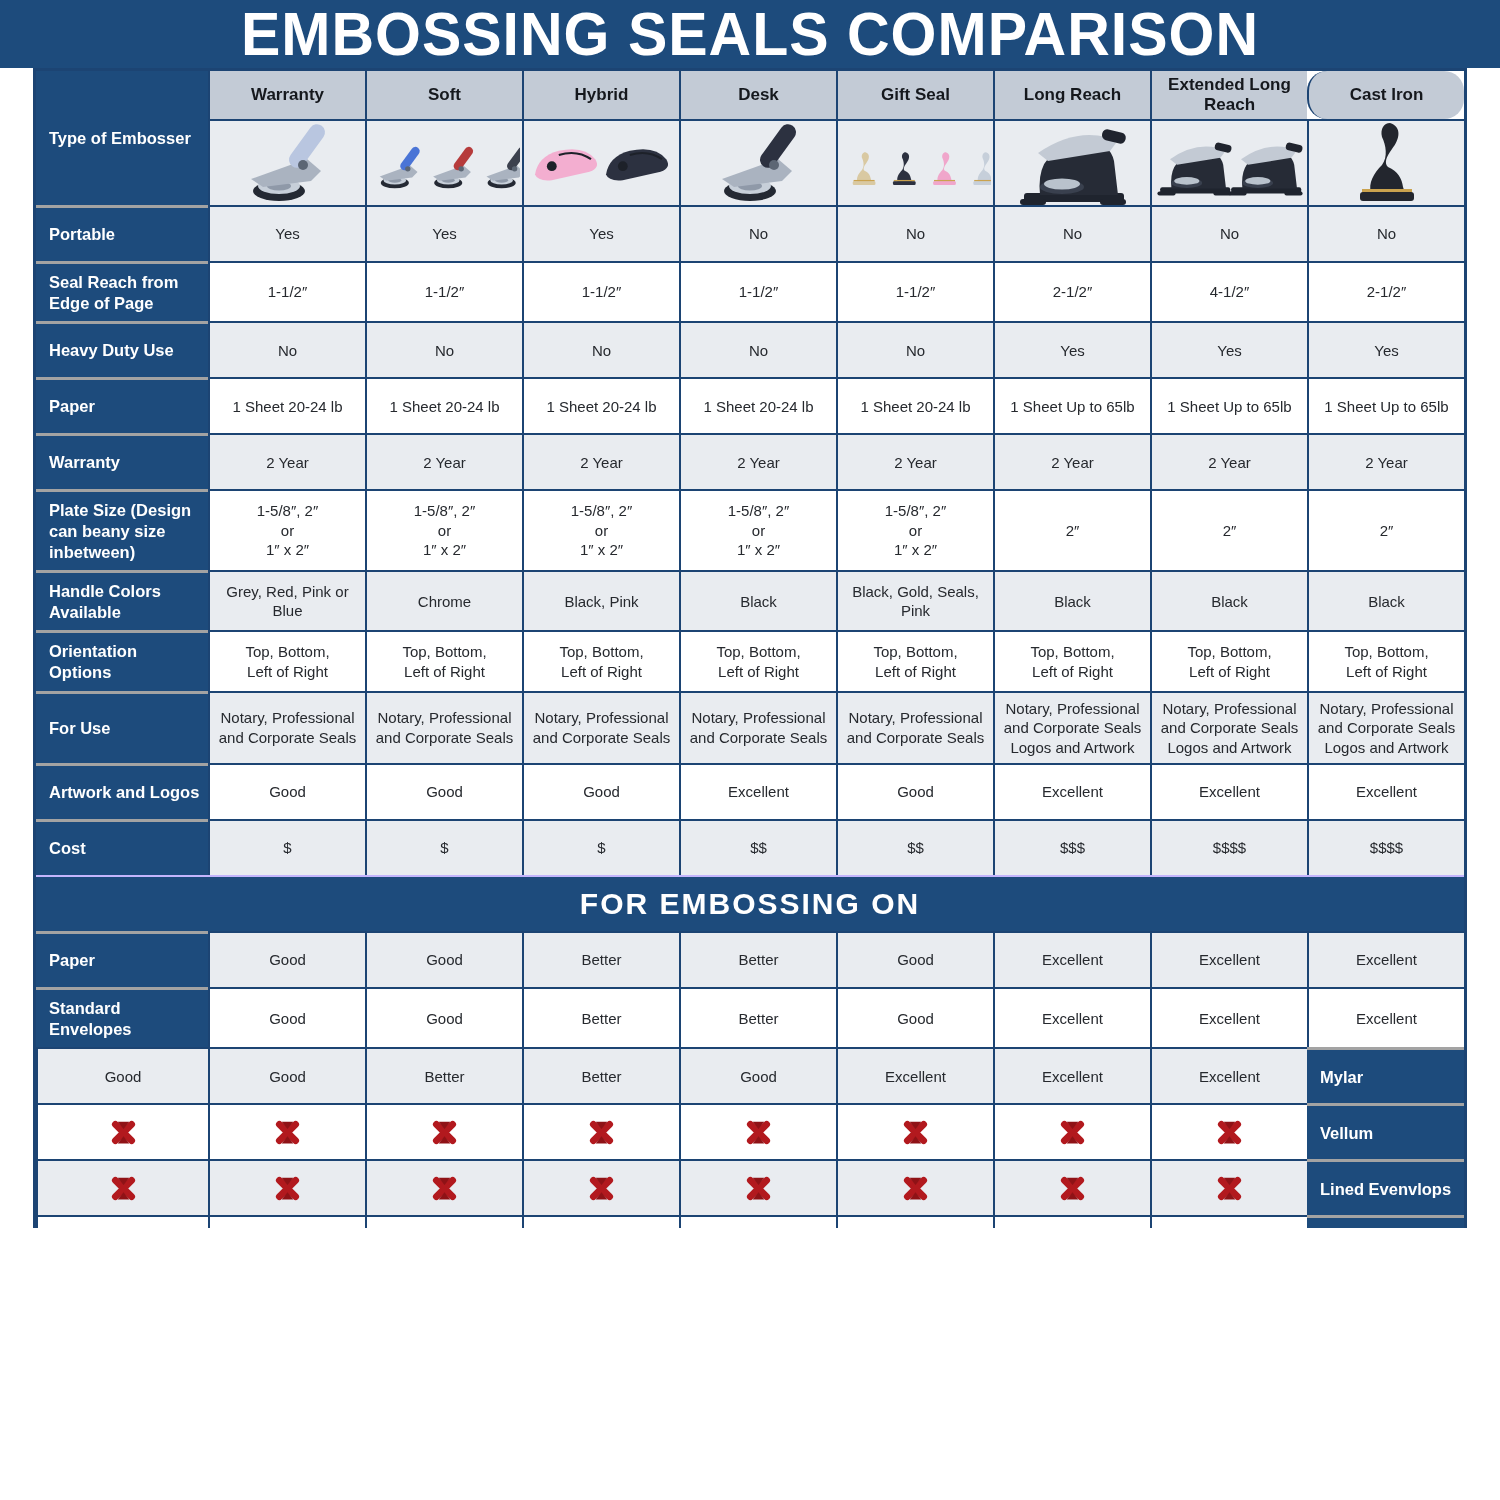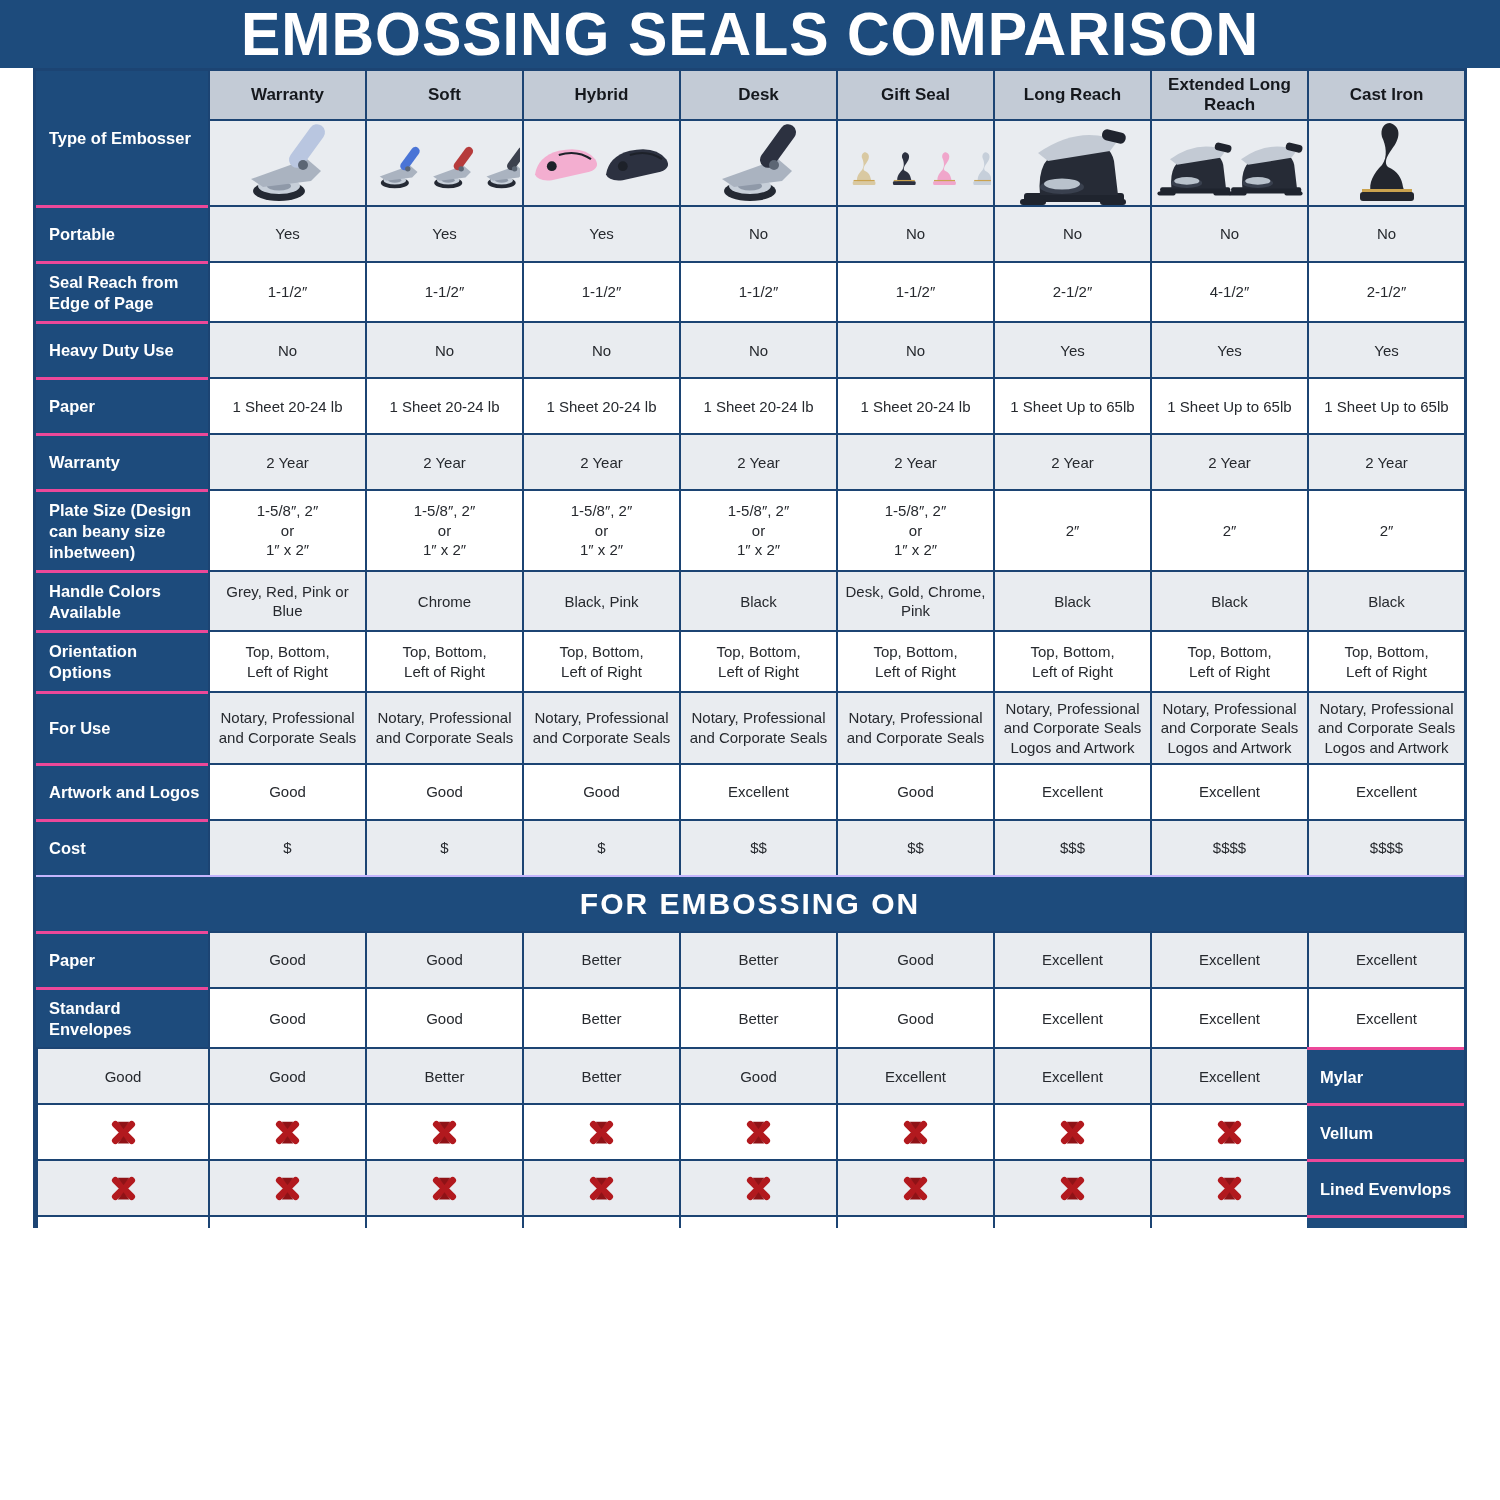--- a/index.html
+++ b/index.html
@@ -23,21 +23,21 @@
   .stripe-blue  { height:7px; background:#1d4b7c; }
   .gap-top { height:34px; background:#ffffff; }
   
   .tbl {
     margin:0 33px; border:3px solid #1c4473; background:#ffffff;
     display:grid; grid-template-columns:172px repeat(8, 1fr);
   }
   .lbl {
     background:#1d4b7c; color:#ffffff; font-weight:700; font-size:16.5px; line-height:1.25;
     display:flex; align-items:center; padding:8px 8px 8px 13px;
-    border-top:3px solid #ec4899;
+    border-top:3px solid #a3a3a3;
   }
   .lbl.first { border-top:none; }
   .corner { grid-row:1 / span 2; grid-column:1; }
   .colhead {
     background:#c3cbd6; color:#15181d; font-weight:700; font-size:17px;
     display:flex; align-items:center; justify-content:center; text-align:center;
     min-height:33px; border-left:2px solid #1c4473; padding:4px 2px;
   }
   .imgcell {
     background:#e9ecf0; min-height:86px;
@@ -79,21 +79,21 @@
 
   <div class="tbl" id="tbl">
       <div class="lbl corner first">Type of Embosser</div>
       <div class="colhead" style="grid-area: 1 / 2;">Warranty</div>
       <div class="colhead" style="grid-area: 1 / 3;">Soft</div>
       <div class="colhead" style="grid-area: 1 / 4;">Hybrid</div>
       <div class="colhead" style="grid-area: 1 / 5;">Desk</div>
       <div class="colhead" style="grid-area: 1 / 6;">Gift Seal</div>
       <div class="colhead" style="grid-area: 1 / 7;">Long Reach</div>
       <div class="colhead" style="grid-area: 1 / 8;">Extended Long Reach</div>
-      <div class="colhead" style="grid-area: 1 / 9;">Cast Iron</div>
+      <div class="colhead" style="grid-area: 1 / 9; border-radius: 20px;">Cast Iron</div>
       <div class="imgcell" style="grid-area: 2 / 2;">
         <svg width="150" height="84" viewBox="0 0 150 84">
           <g transform="translate(20.0 0.0) scale(1)">
   <ellipse cx="46" cy="70" rx="26" ry="10" fill="#242933"></ellipse>
   <ellipse cx="46" cy="65" rx="21" ry="8" fill="#c7cfd9"></ellipse>
   <ellipse cx="46" cy="65" rx="12" ry="4.5" fill="#8f99a8"></ellipse>
   <path d="M18 58 L74 38 L88 50 L78 60 L30 66 Z" fill="#aab3c0"></path>
   <rect x="66" y="0" width="16" height="50" rx="8" transform="rotate(36 74 25)" fill="#b9c6e0"></rect>
   <circle cx="70" cy="44" r="5" fill="#5c6674"></circle>
           </g>
@@ -286,21 +286,21 @@
 or
 1″ x 2″</div>
       <div class="cell shade-w">2″</div>
       <div class="cell shade-w">2″</div>
       <div class="cell shade-w">2″</div>
       <div class="lbl">Handle Colors Available</div>
       <div class="cell shade-g">Grey, Red, Pink or Blue</div>
       <div class="cell shade-g">Chrome</div>
       <div class="cell shade-g">Black, Pink</div>
       <div class="cell shade-g">Black</div>
-      <div class="cell shade-g">Desk, Gold, Chrome, Pink</div>
+      <div class="cell shade-g">Black, Gold, Seals, Pink</div>
       <div class="cell shade-g">Black</div>
       <div class="cell shade-g">Black</div>
       <div class="cell shade-g">Black</div>
       <div class="lbl">Orientation Options</div>
       <div class="cell shade-w">Top, Bottom,
 Left of Right</div>
       <div class="cell shade-w">Top, Bottom,
 Left of Right</div>
       <div class="cell shade-w">Top, Bottom,
 Left of Right</div>

